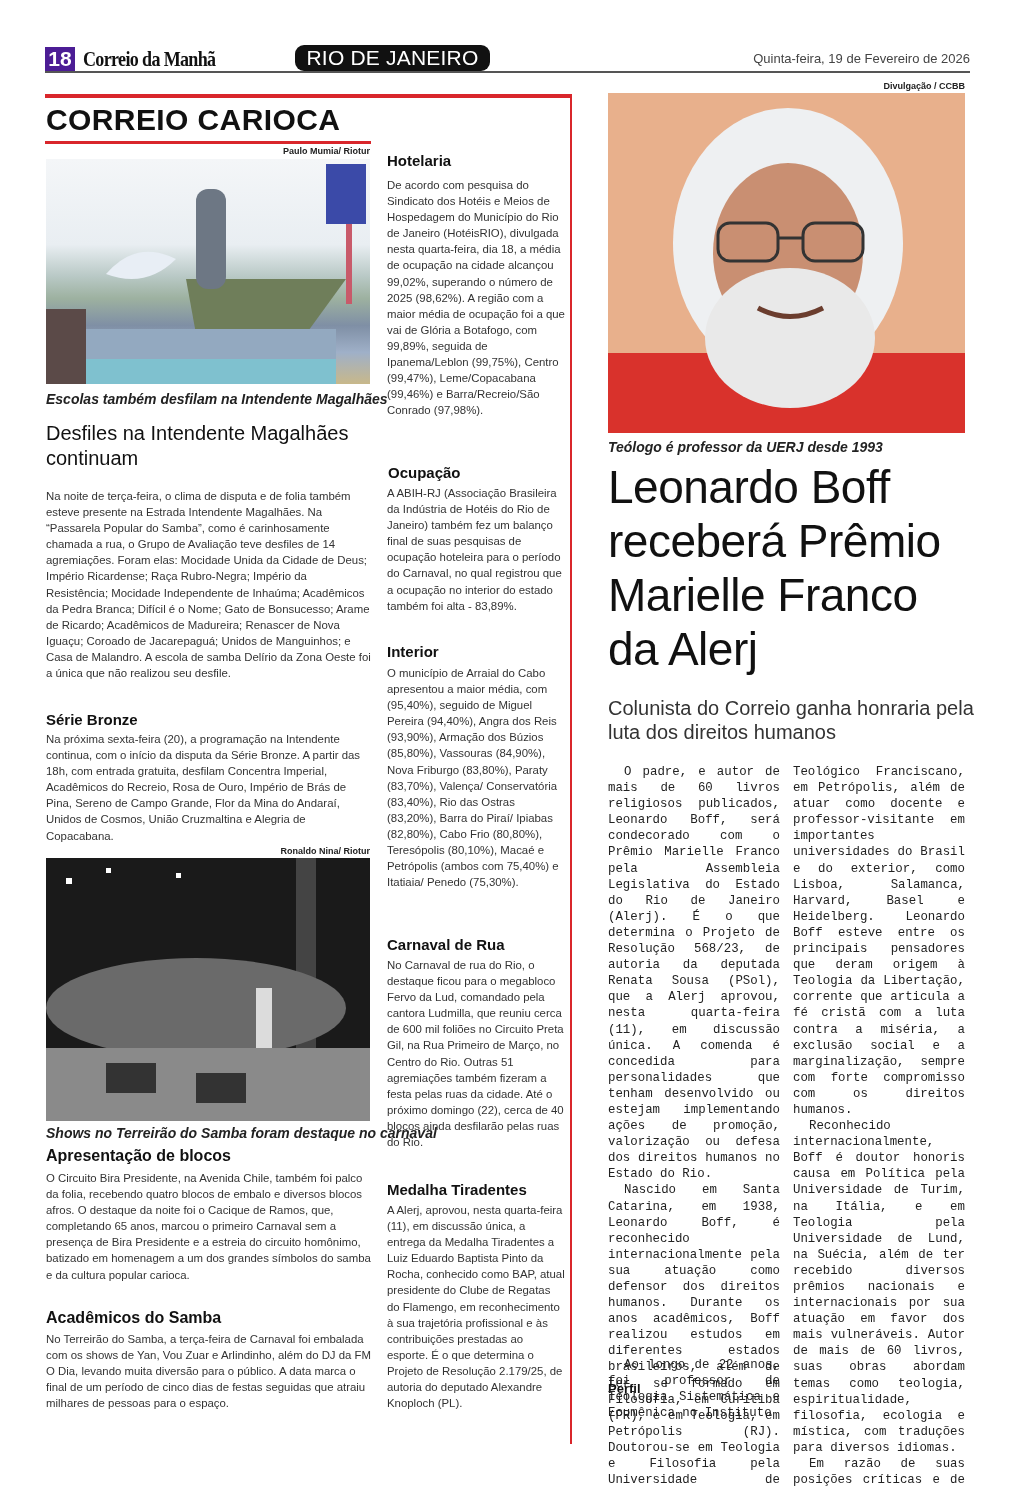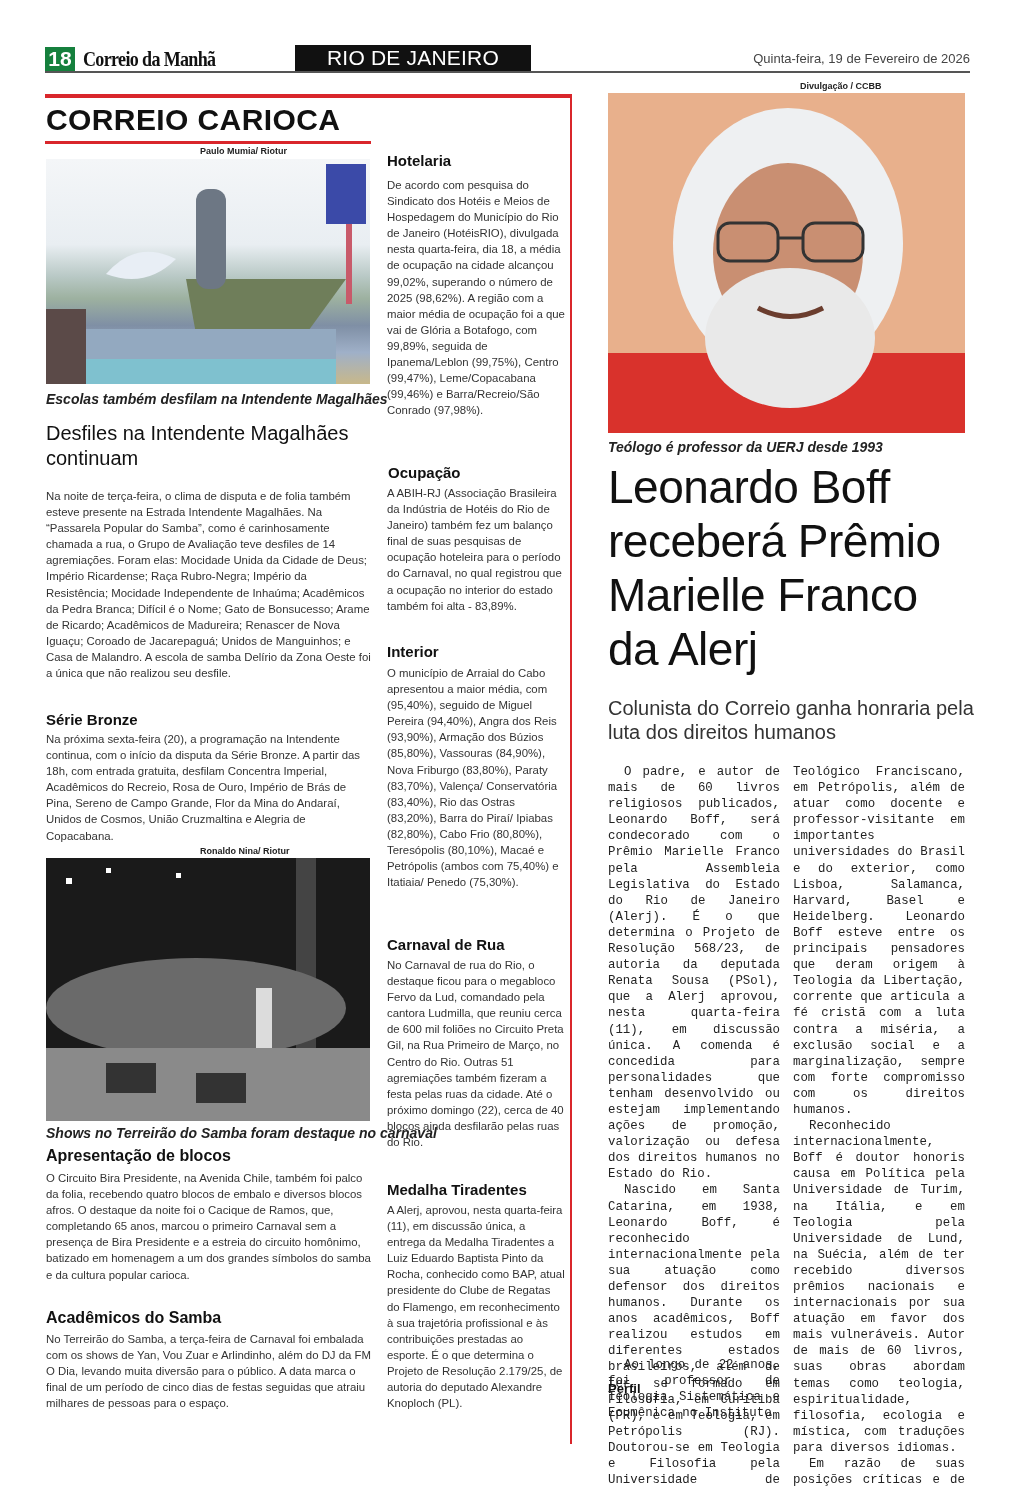--- a/index.html
+++ b/index.html
@@ -1,35 +1,35 @@
 <!DOCTYPE html>
 <html><head>
 <meta charset="utf-8">
 <style>
   * { box-sizing: border-box; margin: 0; padding: 0; }
   html, body { width: 1010px; height: 1488px; background: #ffffff; overflow: hidden; }
   body { position: relative; font-family: "Liberation Sans", sans-serif; color: #1a1a1a; }
 
   
   .masthead { position: absolute; left: 45px; top: 45px; width: 925px; height: 28px; border-bottom: 2px solid #555; }
-  .page-num { position: absolute; left: 0; top: 2px; width: 30px; height: 24px; background: #15803d; color: #fff;
+  .page-num { position: absolute; left: 0; top: 2px; width: 30px; height: 24px; background: #4c1d95; color: #fff;
               font-family: "Liberation Sans", sans-serif; font-weight: bold; font-size: 21px; line-height: 24px; text-align: center; }
   .paper-name { position: absolute; left: 38px; top: 0px; font-family: "Liberation Serif", serif; font-size: 22px; font-weight: bold;
                 letter-spacing: -0.8px; transform: scaleX(0.82); transform-origin: left center; color: #111; line-height: 28px; }
-  .section-tag { position: absolute; left: 250px; top: 0; width: 236px; height: 26px; background: #111; color: #fff;
-                 font-size: 21px; line-height: 26px; text-align: center; letter-spacing: 0.2px; }
+  .section-tag { position: absolute; left: 250px; top: 0; width: 195px; height: 26px; background: #111; color: #fff;
+                 font-size: 21px; line-height: 26px; text-align: center; letter-spacing: 0.2px; border-radius: 9px; }
   .date-line { position: absolute; right: 0; top: 6px; font-size: 13px; color: #444; }
 
   
   .carioca-box { position: absolute; left: 45px; top: 94px; width: 527px; height: 1350px;
                  border-top: 4px solid #d9262b; border-right: 2px solid #d9262b; }
   .carioca-title { position: absolute; left: 46px; top: 103px; font-size: 30px; font-weight: bold; letter-spacing: 0.4px; color: #111; }
   .carioca-rule { position: absolute; left: 45px; top: 141px; width: 326px; height: 3px; background: #d9262b; }
 
-  .credit { position: absolute; font-size: 9px; font-weight: bold; color: #222; }
+  .credit { position: absolute; font-size: 9px; font-weight: bold; color: #222; text-align: right; }
   .caption { position: absolute; font-size: 14px; font-style: italic; font-weight: bold; color: #222; }
 
   .photo { position: absolute; overflow: hidden; }
   .photo-parade { left: 46px; top: 159px; width: 324px; height: 225px;
     background: linear-gradient(180deg, #f4f6f8 0%, #e9eef2 38%, #b9c9c6 52%, #9db1a0 62%, #7f8fa5 74%, #9fb0c8 86%, #c8b88a 100%); }
   .photo-samba { left: 46px; top: 858px; width: 324px; height: 263px;
     background: radial-gradient(ellipse at 60% 70%, #777 0%, #3a3a3a 45%, #111 100%); }
   .photo-boff { left: 608px; top: 93px; width: 357px; height: 340px;
     background: linear-gradient(180deg, #e8b18e 0%, #eab895 60%, #e05a4a 80%, #d9302b 100%); }
 

